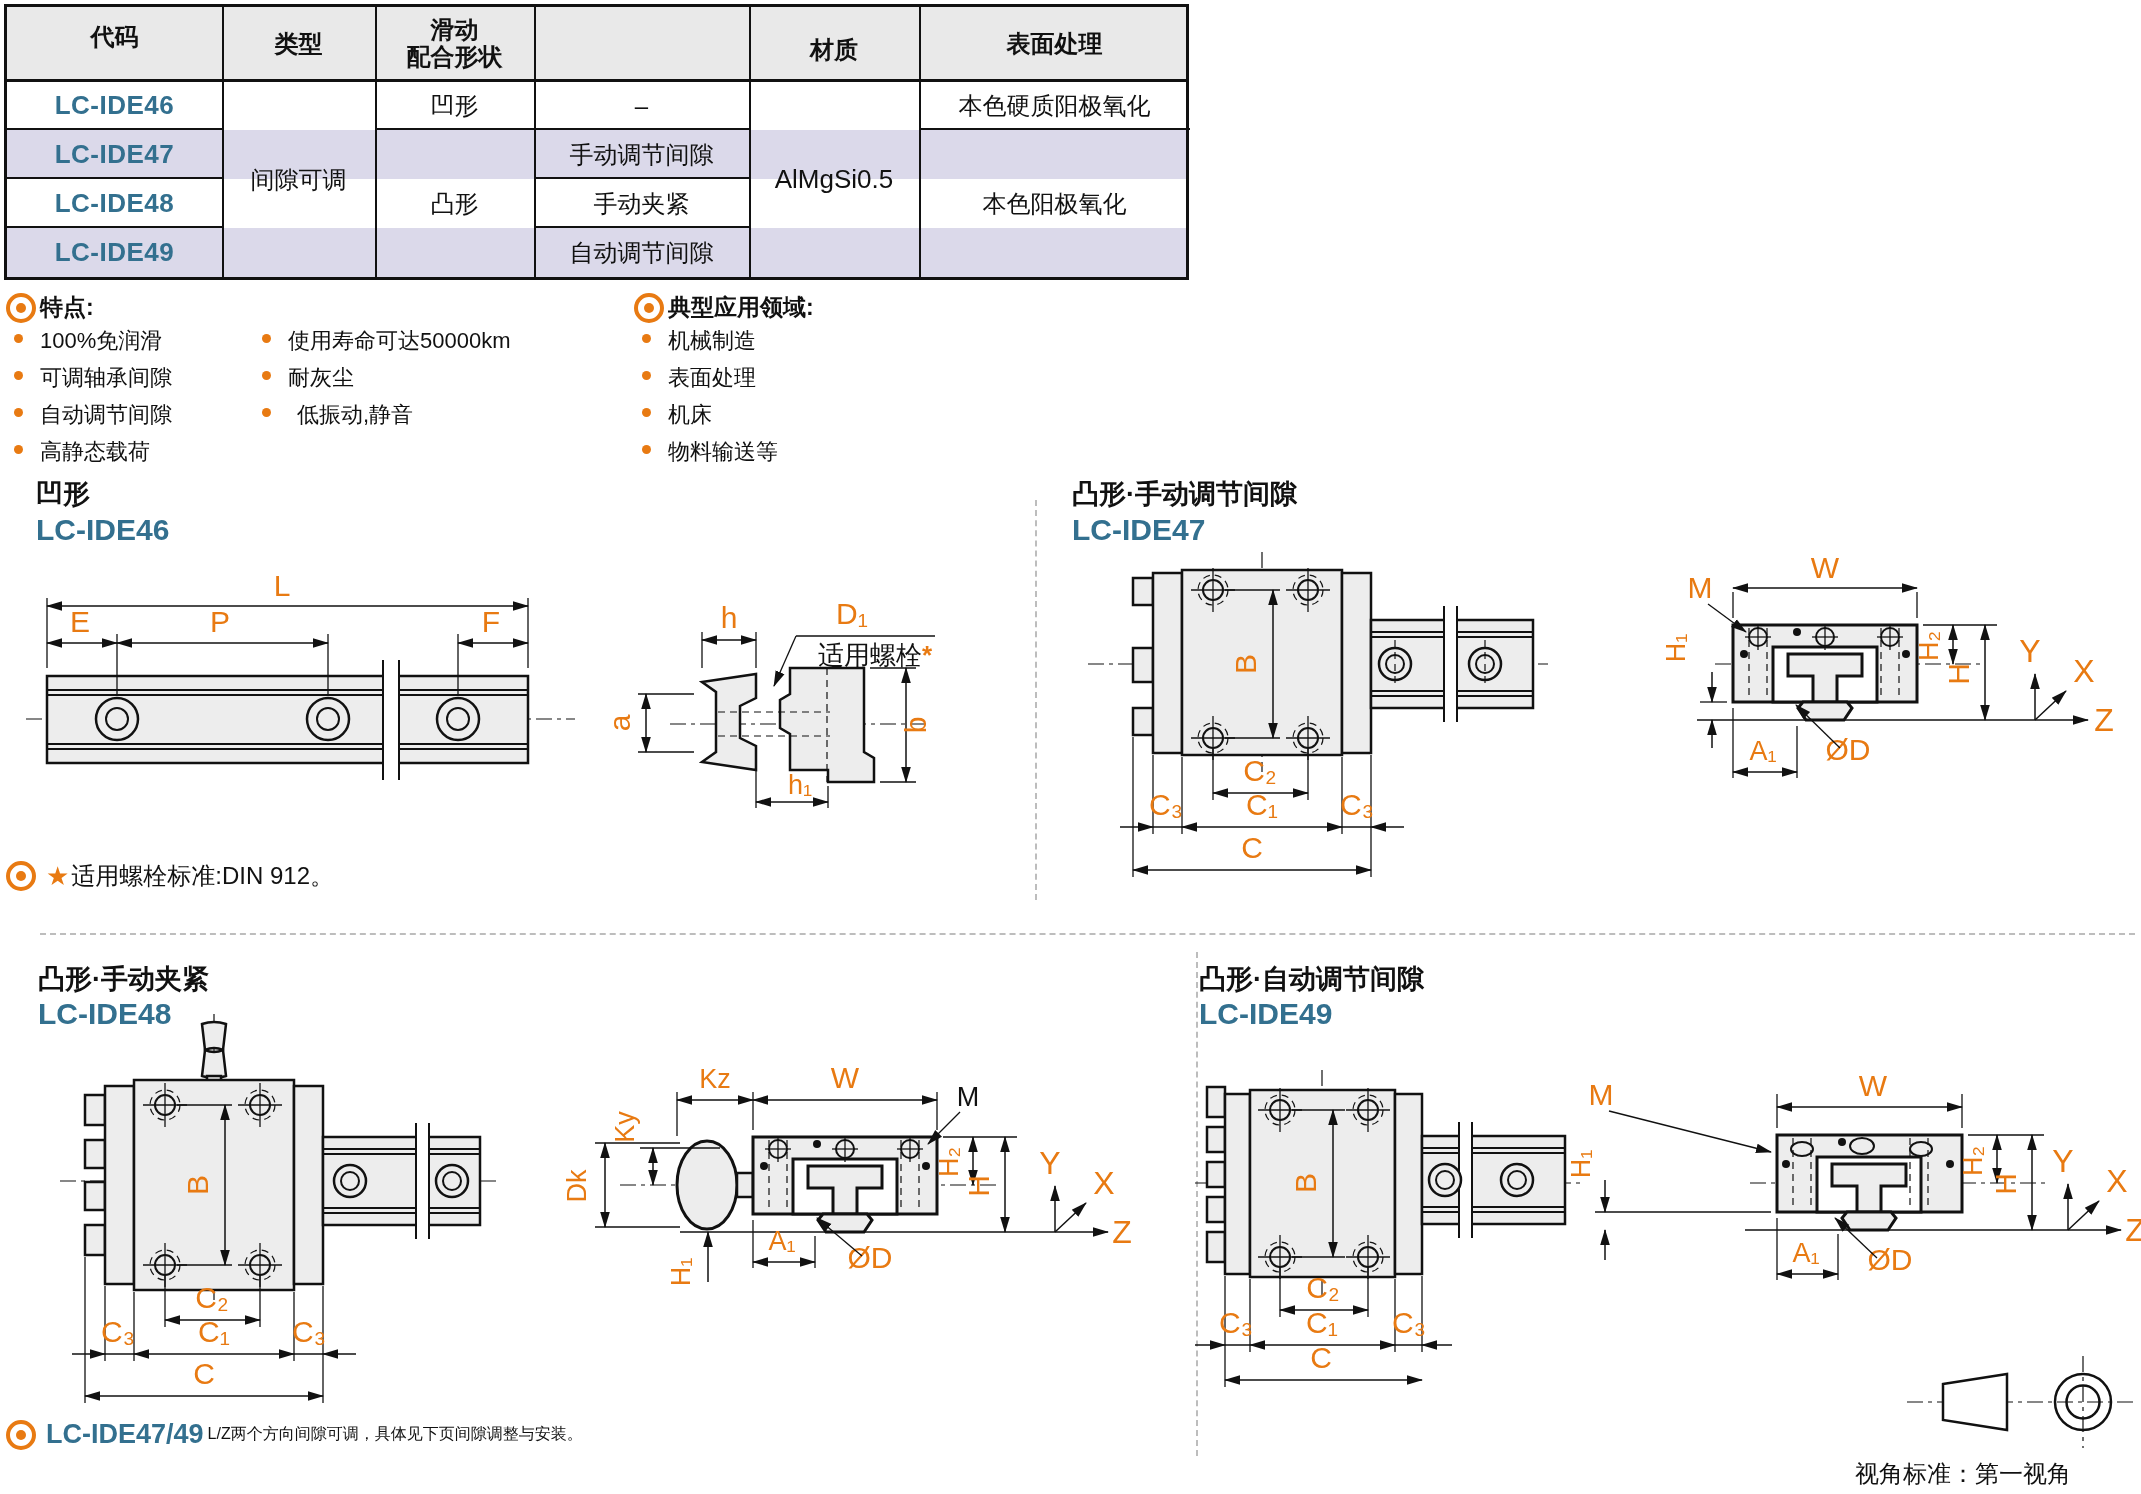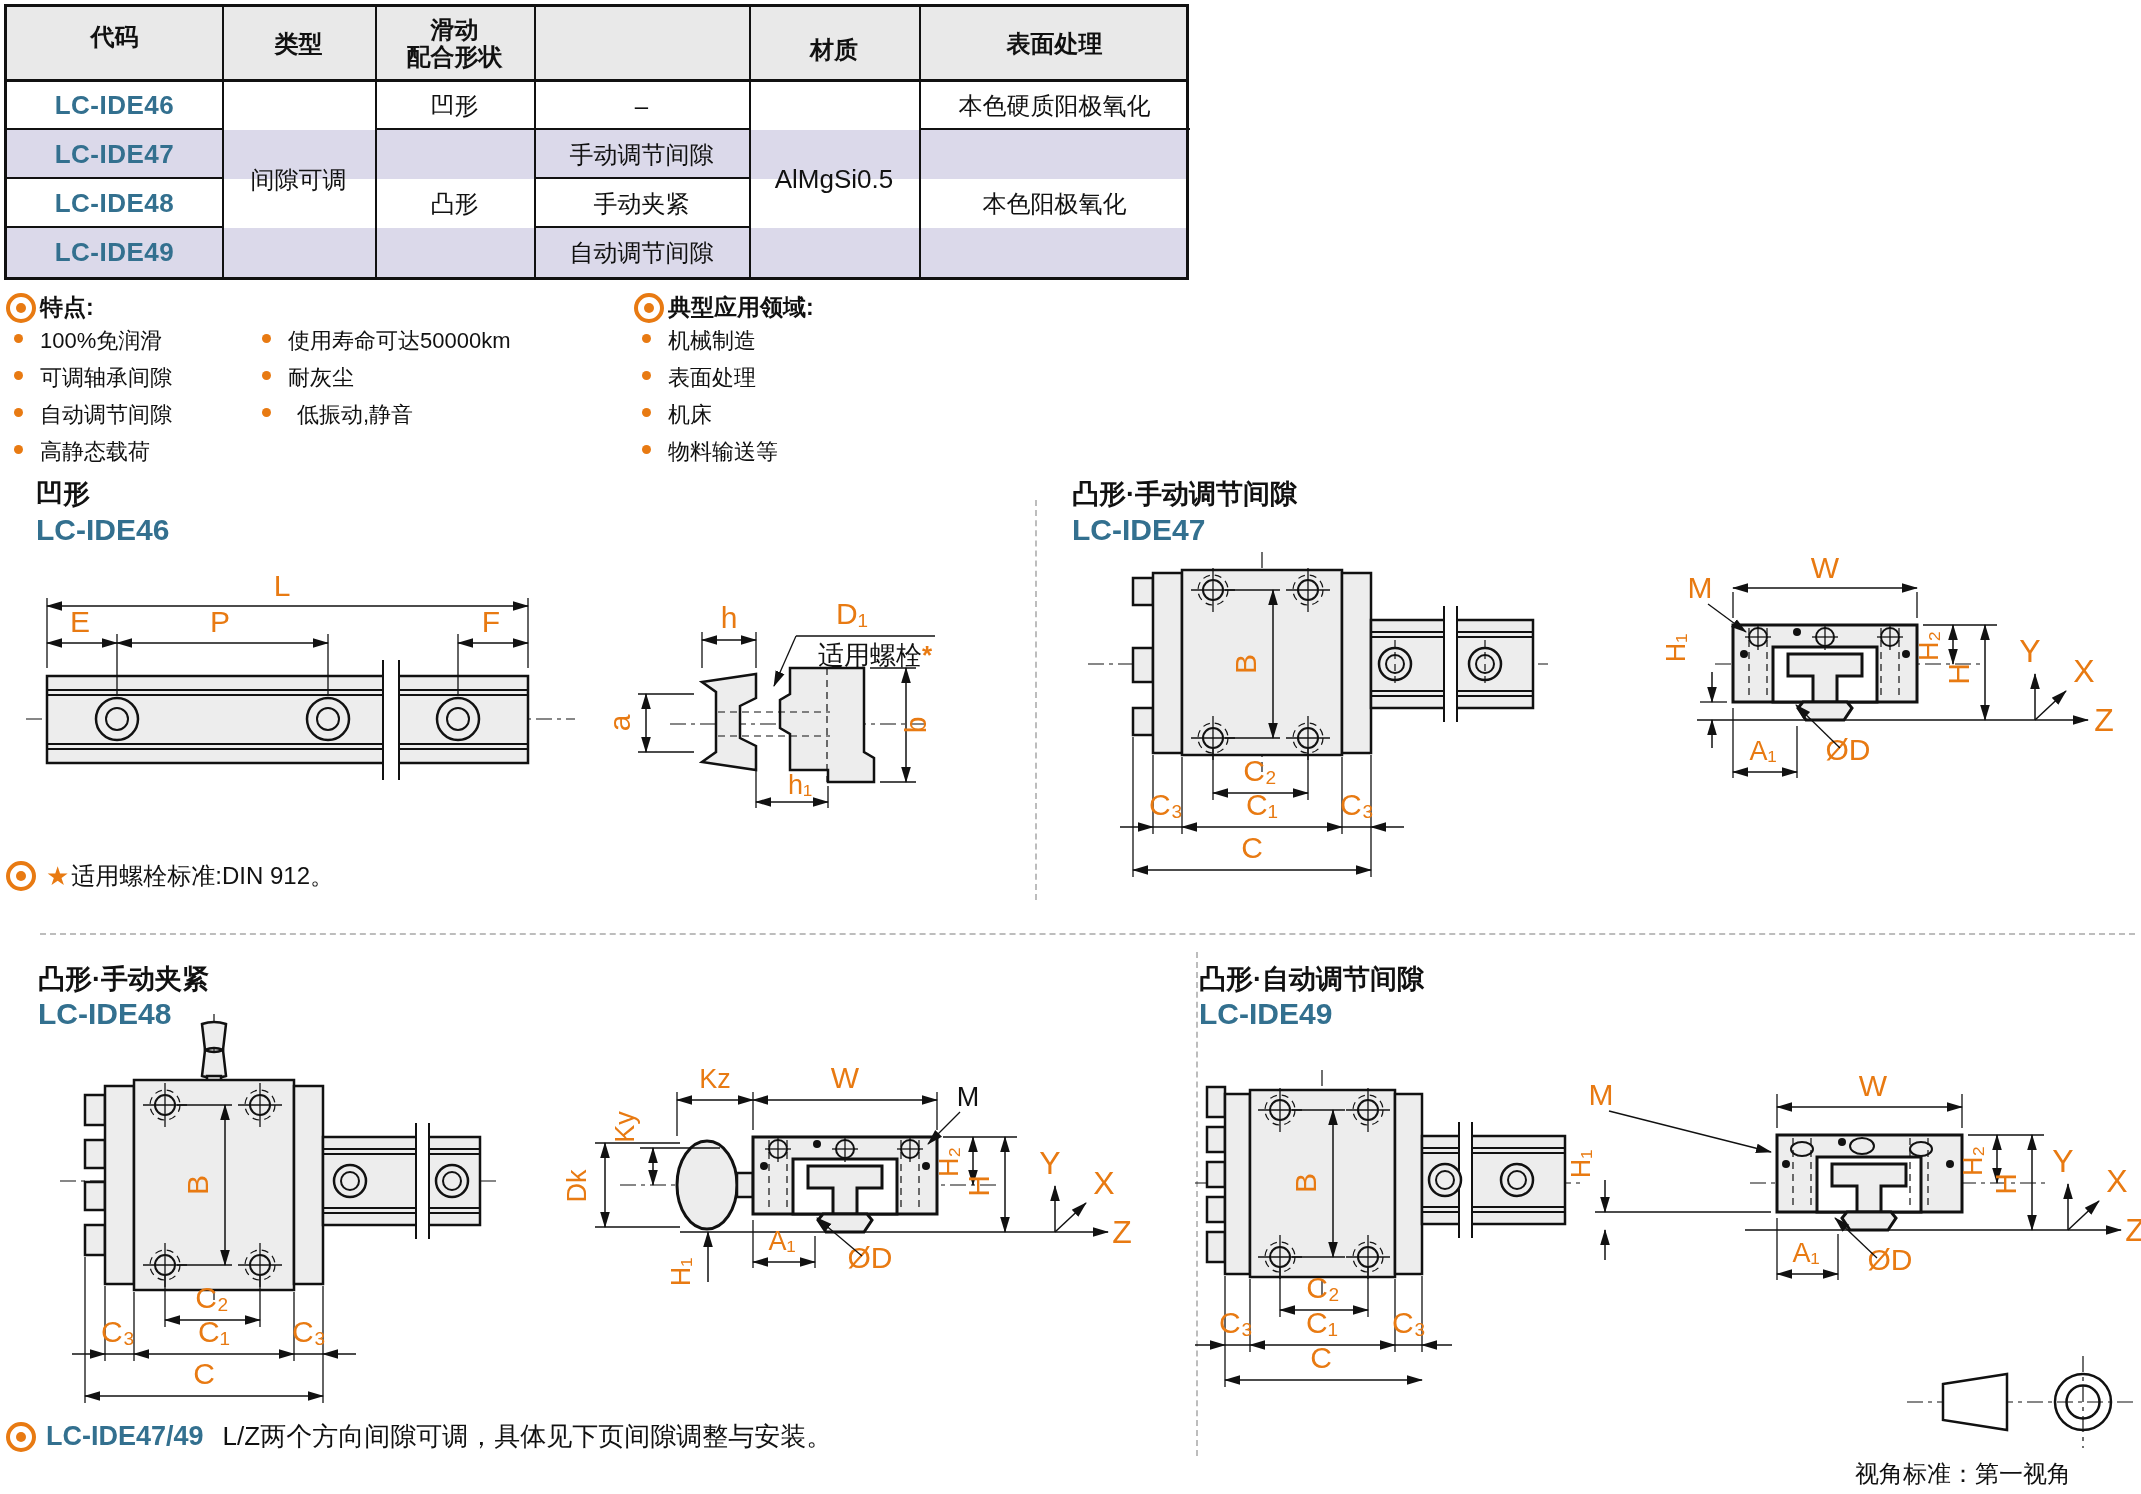--- a/index.html
+++ b/index.html
@@ -25,21 +25,21 @@
   
   .dashv{position:absolute;width:0;border-left:2px dashed #bdbdbd}
   .dashh{position:absolute;height:0;border-top:2px dashed #bdbdbd}
   
   .note{position:absolute;display:flex;align-items:center;white-space:nowrap}
   .note .icon{position:relative;width:22px;height:22px;border:4px solid #E87A12;border-radius:50%;flex:0 0 auto}
   .note .icon::after{content:"";position:absolute;left:50%;top:50%;width:10px;height:10px;margin:-5px 0 0 -5px;background:#E87A12;border-radius:50%}
   .note .star{color:#E87A12;font-size:26px;font-weight:bold;margin-left:10px}
   .note .txt{font-size:24px;margin-left:2px}
   .note .bluecode{color:#33708F;font-weight:bold;font-size:27px;margin-left:10px}
-  .note .after{font-size:26px;margin-left:19px}
+  .note .after{font-size:16px;margin-left:4px}
   .viewlabel{position:absolute;font-size:24px;white-space:nowrap}
   
   svg{position:absolute;overflow:visible}
   svg text{font-family:"Liberation Sans","DejaVu Sans",sans-serif}
   .dim{fill:#E87A12;font-size:30px}
   .dims{fill:#E87A12;font-size:27px}
   .axis{fill:#E87A12;font-size:32px}
   .blkt{fill:#111;font-size:27px}
   .s3{stroke:#111;stroke-width:3;fill:#EDEDED}
   .s25{stroke:#111;stroke-width:2.5;fill:#EDEDED}

